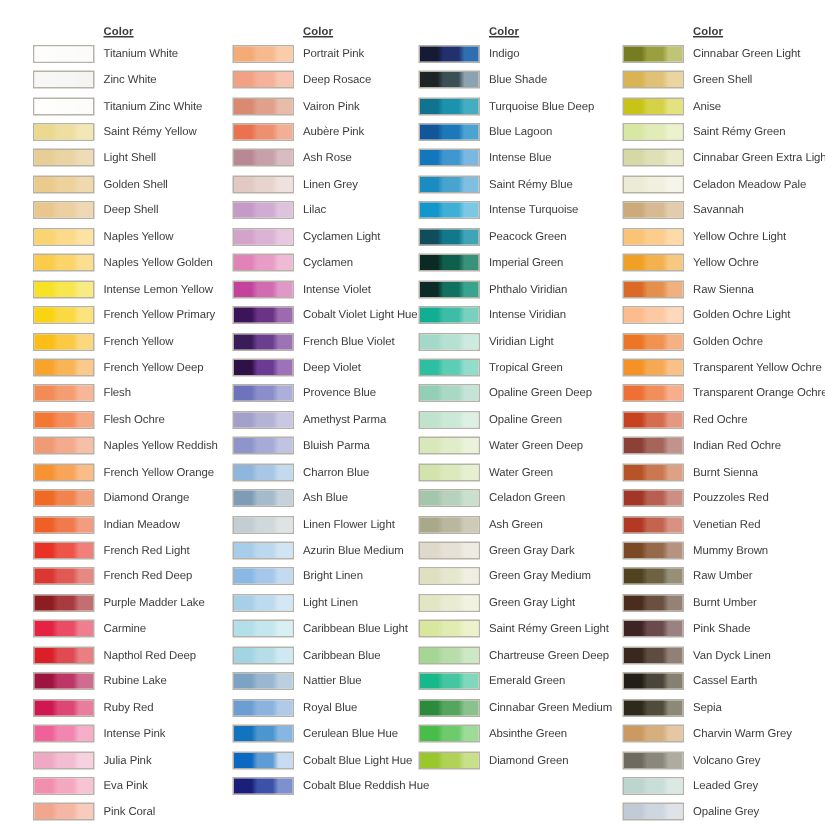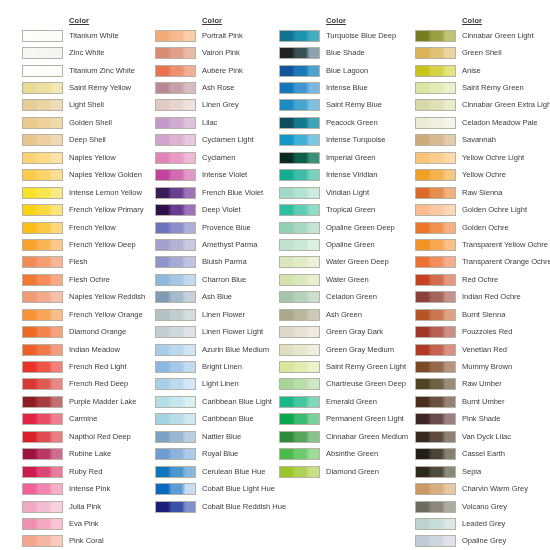--- a/index.html
+++ b/index.html
@@ -256,20 +256,26 @@
     <div class="col-head">Color</div>
     <div class="rows">
         <div class="row">
           <div class="swatch">
             <span class="swatch-inner" style="background: linear-gradient(to right, rgb(245, 171, 120) 0%, rgb(245, 171, 120) 30%, rgb(247, 186, 143) 40%, rgb(247, 186, 143) 66%, rgb(249, 205, 170) 76%, rgb(249, 205, 170) 100%);"></span>
           </div>
           <div class="label">Portrait Pink</div>
         </div>
         <div class="row">
           <div class="swatch">
+            <span class="swatch-inner" style="background: linear-gradient(to right, rgb(243, 161, 133) 0%, rgb(243, 161, 133) 30%, rgb(245, 177, 154) 40%, rgb(245, 177, 154) 66%, rgb(248, 197, 179) 76%, rgb(248, 197, 179) 100%);"></span>
+          </div>
+          <div class="label">Deep Rosace</div>
+        </div>
+        <div class="row">
+          <div class="swatch">
             <span class="swatch-inner" style="background: linear-gradient(to right, rgb(217, 138, 112) 0%, rgb(217, 138, 112) 30%, rgb(224, 160, 139) 40%, rgb(224, 160, 139) 66%, rgb(233, 187, 169) 76%, rgb(233, 187, 169) 100%);"></span>
           </div>
           <div class="label">Vairon Pink</div>
         </div>
         <div class="row">
           <div class="swatch">
             <span class="swatch-inner" style="background: linear-gradient(to right, rgb(233, 115, 78) 0%, rgb(233, 115, 78) 30%, rgb(238, 143, 112) 40%, rgb(238, 143, 112) 66%, rgb(243, 174, 150) 76%, rgb(243, 174, 150) 100%);"></span>
           </div>
           <div class="label">Aubère Pink</div>
         </div>
@@ -304,20 +310,26 @@
           <div class="label">Cyclamen</div>
         </div>
         <div class="row">
           <div class="swatch">
             <span class="swatch-inner" style="background: linear-gradient(to right, rgb(196, 67, 156) 0%, rgb(196, 67, 156) 30%, rgb(209, 107, 178) 40%, rgb(209, 107, 178) 66%, rgb(224, 152, 201) 76%, rgb(224, 152, 201) 100%);"></span>
           </div>
           <div class="label">Intense Violet</div>
         </div>
         <div class="row">
           <div class="swatch">
+            <span class="swatch-inner" style="background: linear-gradient(to right, rgb(59, 20, 89) 0%, rgb(59, 20, 89) 30%, rgb(106, 51, 134) 40%, rgb(106, 51, 134) 66%, rgb(157, 106, 176) 76%, rgb(157, 106, 176) 100%);"></span>
+          </div>
+          <div class="label">Cobalt Violet Light Hue</div>
+        </div>
+        <div class="row">
+          <div class="swatch">
             <span class="swatch-inner" style="background: linear-gradient(to right, rgb(58, 28, 88) 0%, rgb(58, 28, 88) 30%, rgb(107, 63, 143) 40%, rgb(107, 63, 143) 66%, rgb(156, 116, 182) 76%, rgb(156, 116, 182) 100%);"></span>
           </div>
           <div class="label">French Blue Violet</div>
         </div>
         <div class="row">
           <div class="swatch">
             <span class="swatch-inner" style="background: linear-gradient(to right, rgb(46, 17, 71) 0%, rgb(46, 17, 71) 30%, rgb(107, 58, 146) 40%, rgb(107, 58, 146) 66%, rgb(158, 114, 187) 76%, rgb(158, 114, 187) 100%);"></span>
           </div>
           <div class="label">Deep Violet</div>
         </div>
@@ -343,26 +355,20 @@
           <div class="swatch">
             <span class="swatch-inner" style="background: linear-gradient(to right, rgb(143, 182, 221) 0%, rgb(143, 182, 221) 30%, rgb(167, 199, 229) 40%, rgb(167, 199, 229) 66%, rgb(194, 217, 238) 76%, rgb(194, 217, 238) 100%);"></span>
           </div>
           <div class="label">Charron Blue</div>
         </div>
         <div class="row">
           <div class="swatch">
             <span class="swatch-inner" style="background: linear-gradient(to right, rgb(127, 156, 183) 0%, rgb(127, 156, 183) 30%, rgb(165, 186, 203) 40%, rgb(165, 186, 203) 66%, rgb(197, 210, 220) 76%, rgb(197, 210, 220) 100%);"></span>
           </div>
           <div class="label">Ash Blue</div>
-        </div>
-        <div class="row">
-          <div class="swatch">
-            <span class="swatch-inner" style="background: linear-gradient(to right, rgb(180, 194, 195) 0%, rgb(180, 194, 195) 30%, rgb(194, 205, 206) 40%, rgb(194, 205, 206) 66%, rgb(212, 220, 220) 76%, rgb(212, 220, 220) 100%);"></span>
-          </div>
-          <div class="label">Linen Flower</div>
         </div>
         <div class="row">
           <div class="swatch">
             <span class="swatch-inner" style="background: linear-gradient(to right, rgb(194, 206, 209) 0%, rgb(194, 206, 209) 30%, rgb(207, 216, 218) 40%, rgb(207, 216, 218) 66%, rgb(222, 228, 230) 76%, rgb(222, 228, 230) 100%);"></span>
           </div>
           <div class="label">Linen Flower Light</div>
         </div>
         <div class="row">
           <div class="swatch">
             <span class="swatch-inner" style="background: linear-gradient(to right, rgb(168, 205, 234) 0%, rgb(168, 205, 234) 30%, rgb(187, 216, 239) 40%, rgb(187, 216, 239) 66%, rgb(209, 228, 244) 76%, rgb(209, 228, 244) 100%);"></span>
@@ -424,68 +430,80 @@
           <div class="label">Cobalt Blue Reddish Hue</div>
         </div>
       </div>
   </div>
 
   <div class="column" id="col2">
     <div class="col-head">Color</div>
     <div class="rows">
         <div class="row">
           <div class="swatch">
+            <span class="swatch-inner" style="background: linear-gradient(to right, rgb(21, 26, 53) 0%, rgb(21, 26, 53) 30%, rgb(34, 48, 110) 40%, rgb(34, 48, 110) 66%, rgb(47, 110, 176) 76%, rgb(47, 110, 176) 100%);"></span>
+          </div>
+          <div class="label">Indigo</div>
+        </div>
+        <div class="row">
+          <div class="swatch">
+            <span class="swatch-inner" style="background: linear-gradient(to right, rgb(30, 36, 38) 0%, rgb(30, 36, 38) 30%, rgb(59, 79, 85) 40%, rgb(59, 79, 85) 66%, rgb(139, 163, 176) 76%, rgb(139, 163, 176) 100%);"></span>
+          </div>
+          <div class="label">Blue Shade</div>
+        </div>
+        <div class="row">
+          <div class="swatch">
             <span class="swatch-inner" style="background: linear-gradient(to right, rgb(17, 115, 143) 0%, rgb(17, 115, 143) 30%, rgb(27, 147, 174) 40%, rgb(27, 147, 174) 66%, rgb(67, 173, 194) 76%, rgb(67, 173, 194) 100%);"></span>
           </div>
           <div class="label">Turquoise Blue Deep</div>
         </div>
         <div class="row">
           <div class="swatch">
-            <span class="swatch-inner" style="background: linear-gradient(to right, rgb(30, 36, 38) 0%, rgb(30, 36, 38) 30%, rgb(59, 79, 85) 40%, rgb(59, 79, 85) 66%, rgb(139, 163, 176) 76%, rgb(139, 163, 176) 100%);"></span>
-          </div>
-          <div class="label">Blue Shade</div>
-        </div>
-        <div class="row">
-          <div class="swatch">
             <span class="swatch-inner" style="background: linear-gradient(to right, rgb(17, 86, 154) 0%, rgb(17, 86, 154) 30%, rgb(28, 121, 185) 40%, rgb(28, 121, 185) 66%, rgb(75, 163, 209) 76%, rgb(75, 163, 209) 100%);"></span>
           </div>
           <div class="label">Blue Lagoon</div>
         </div>
         <div class="row">
           <div class="swatch">
             <span class="swatch-inner" style="background: linear-gradient(to right, rgb(18, 119, 188) 0%, rgb(18, 119, 188) 30%, rgb(63, 151, 207) 40%, rgb(63, 151, 207) 66%, rgb(123, 184, 225) 76%, rgb(123, 184, 225) 100%);"></span>
           </div>
           <div class="label">Intense Blue</div>
         </div>
         <div class="row">
           <div class="swatch">
             <span class="swatch-inner" style="background: linear-gradient(to right, rgb(27, 140, 193) 0%, rgb(27, 140, 193) 30%, rgb(71, 164, 207) 40%, rgb(71, 164, 207) 66%, rgb(127, 192, 224) 76%, rgb(127, 192, 224) 100%);"></span>
           </div>
           <div class="label">Saint Rémy Blue</div>
         </div>
         <div class="row">
           <div class="swatch">
+            <span class="swatch-inner" style="background: linear-gradient(to right, rgb(19, 150, 201) 0%, rgb(19, 150, 201) 30%, rgb(63, 175, 214) 40%, rgb(63, 175, 214) 66%, rgb(124, 200, 228) 76%, rgb(124, 200, 228) 100%);"></span>
+          </div>
+          <div class="label">Intense Turquoise</div>
+        </div>
+        <div class="row">
+          <div class="swatch">
             <span class="swatch-inner" style="background: linear-gradient(to right, rgb(15, 77, 93) 0%, rgb(15, 77, 93) 30%, rgb(18, 121, 141) 40%, rgb(18, 121, 141) 66%, rgb(63, 164, 181) 76%, rgb(63, 164, 181) 100%);"></span>
           </div>
           <div class="label">Peacock Green</div>
         </div>
         <div class="row">
           <div class="swatch">
-            <span class="swatch-inner" style="background: linear-gradient(to right, rgb(19, 150, 201) 0%, rgb(19, 150, 201) 30%, rgb(63, 175, 214) 40%, rgb(63, 175, 214) 66%, rgb(124, 200, 228) 76%, rgb(124, 200, 228) 100%);"></span>
-          </div>
-          <div class="label">Intense Turquoise</div>
-        </div>
-        <div class="row">
-          <div class="swatch">
             <span class="swatch-inner" style="background: linear-gradient(to right, rgb(11, 42, 36) 0%, rgb(11, 42, 36) 30%, rgb(14, 95, 75) 40%, rgb(14, 95, 75) 66%, rgb(57, 145, 122) 76%, rgb(57, 145, 122) 100%);"></span>
           </div>
           <div class="label">Imperial Green</div>
         </div>
         <div class="row">
           <div class="swatch">
+            <span class="swatch-inner" style="background: linear-gradient(to right, rgb(10, 43, 39) 0%, rgb(10, 43, 39) 30%, rgb(17, 113, 95) 40%, rgb(17, 113, 95) 66%, rgb(57, 164, 142) 76%, rgb(57, 164, 142) 100%);"></span>
+          </div>
+          <div class="label">Phthalo Viridian</div>
+        </div>
+        <div class="row">
+          <div class="swatch">
             <span class="swatch-inner" style="background: linear-gradient(to right, rgb(18, 174, 147) 0%, rgb(18, 174, 147) 30%, rgb(61, 189, 167) 40%, rgb(61, 189, 167) 66%, rgb(119, 208, 192) 76%, rgb(119, 208, 192) 100%);"></span>
           </div>
           <div class="label">Intense Viridian</div>
         </div>
         <div class="row">
           <div class="swatch">
             <span class="swatch-inner" style="background: linear-gradient(to right, rgb(163, 217, 200) 0%, rgb(163, 217, 200) 30%, rgb(181, 225, 211) 40%, rgb(181, 225, 211) 66%, rgb(203, 234, 224) 76%, rgb(203, 234, 224) 100%);"></span>
           </div>
           <div class="label">Viridian Light</div>
         </div>
@@ -538,41 +556,41 @@
           <div class="label">Green Gray Dark</div>
         </div>
         <div class="row">
           <div class="swatch">
             <span class="swatch-inner" style="background: linear-gradient(to right, rgb(223, 224, 192) 0%, rgb(223, 224, 192) 30%, rgb(230, 231, 207) 40%, rgb(230, 231, 207) 66%, rgb(238, 239, 224) 76%, rgb(238, 239, 224) 100%);"></span>
           </div>
           <div class="label">Green Gray Medium</div>
         </div>
         <div class="row">
           <div class="swatch">
+            <span class="swatch-inner" style="background: linear-gradient(to right, rgb(226, 230, 195) 0%, rgb(226, 230, 195) 30%, rgb(233, 236, 210) 40%, rgb(233, 236, 210) 66%, rgb(240, 242, 226) 76%, rgb(240, 242, 226) 100%);"></span>
+          </div>
+          <div class="label">Green Gray Light</div>
+        </div>
+        <div class="row">
+          <div class="swatch">
             <span class="swatch-inner" style="background: linear-gradient(to right, rgb(216, 231, 155) 0%, rgb(216, 231, 155) 30%, rgb(225, 236, 177) 40%, rgb(225, 236, 177) 66%, rgb(236, 242, 201) 76%, rgb(236, 242, 201) 100%);"></span>
           </div>
           <div class="label">Saint Rémy Green Light</div>
         </div>
         <div class="row">
           <div class="swatch">
             <span class="swatch-inner" style="background: linear-gradient(to right, rgb(165, 214, 148) 0%, rgb(165, 214, 148) 30%, rgb(183, 221, 170) 40%, rgb(183, 221, 170) 66%, rgb(205, 232, 196) 76%, rgb(205, 232, 196) 100%);"></span>
           </div>
           <div class="label">Chartreuse Green Deep</div>
         </div>
         <div class="row">
           <div class="swatch">
             <span class="swatch-inner" style="background: linear-gradient(to right, rgb(23, 185, 139) 0%, rgb(23, 185, 139) 30%, rgb(68, 199, 160) 40%, rgb(68, 199, 160) 66%, rgb(127, 216, 187) 76%, rgb(127, 216, 187) 100%);"></span>
           </div>
           <div class="label">Emerald Green</div>
-        </div>
-        <div class="row">
-          <div class="swatch">
-            <span class="swatch-inner" style="background: linear-gradient(to right, rgb(10, 168, 76) 0%, rgb(10, 168, 76) 30%, rgb(60, 187, 114) 40%, rgb(60, 187, 114) 66%, rgb(120, 208, 156) 76%, rgb(120, 208, 156) 100%);"></span>
-          </div>
-          <div class="label">Permanent Green Light</div>
         </div>
         <div class="row">
           <div class="swatch">
             <span class="swatch-inner" style="background: linear-gradient(to right, rgb(44, 138, 60) 0%, rgb(44, 138, 60) 30%, rgb(85, 165, 95) 40%, rgb(85, 165, 95) 66%, rgb(138, 194, 142) 76%, rgb(138, 194, 142) 100%);"></span>
           </div>
           <div class="label">Cinnabar Green Medium</div>
         </div>
         <div class="row">
           <div class="swatch">
             <span class="swatch-inner" style="background: linear-gradient(to right, rgb(73, 189, 74) 0%, rgb(73, 189, 74) 30%, rgb(110, 203, 109) 40%, rgb(110, 203, 109) 66%, rgb(156, 220, 152) 76%, rgb(156, 220, 152) 100%);"></span>
@@ -726,21 +744,21 @@
         <div class="row">
           <div class="swatch">
             <span class="swatch-inner" style="background: linear-gradient(to right, rgb(63, 36, 38) 0%, rgb(63, 36, 38) 30%, rgb(107, 74, 76) 40%, rgb(107, 74, 76) 66%, rgb(156, 129, 130) 76%, rgb(156, 129, 130) 100%);"></span>
           </div>
           <div class="label">Pink Shade</div>
         </div>
         <div class="row">
           <div class="swatch">
             <span class="swatch-inner" style="background: linear-gradient(to right, rgb(57, 40, 30) 0%, rgb(57, 40, 30) 30%, rgb(95, 76, 65) 40%, rgb(95, 76, 65) 66%, rgb(144, 129, 119) 76%, rgb(144, 129, 119) 100%);"></span>
           </div>
-          <div class="label">Van Dyck Lilac</div>
+          <div class="label">Van Dyck Linen</div>
         </div>
         <div class="row">
           <div class="swatch">
             <span class="swatch-inner" style="background: linear-gradient(to right, rgb(35, 31, 23) 0%, rgb(35, 31, 23) 30%, rgb(74, 69, 58) 40%, rgb(74, 69, 58) 66%, rgb(133, 128, 111) 76%, rgb(133, 128, 111) 100%);"></span>
           </div>
           <div class="label">Cassel Earth</div>
         </div>
         <div class="row">
           <div class="swatch">
             <span class="swatch-inner" style="background: linear-gradient(to right, rgb(46, 42, 27) 0%, rgb(46, 42, 27) 30%, rgb(80, 75, 58) 40%, rgb(80, 75, 58) 66%, rgb(141, 137, 119) 76%, rgb(141, 137, 119) 100%);"></span>

